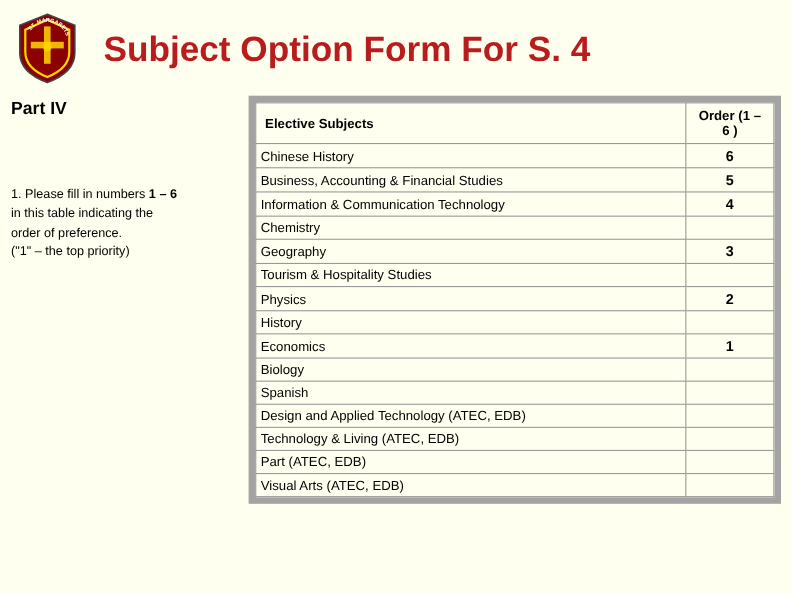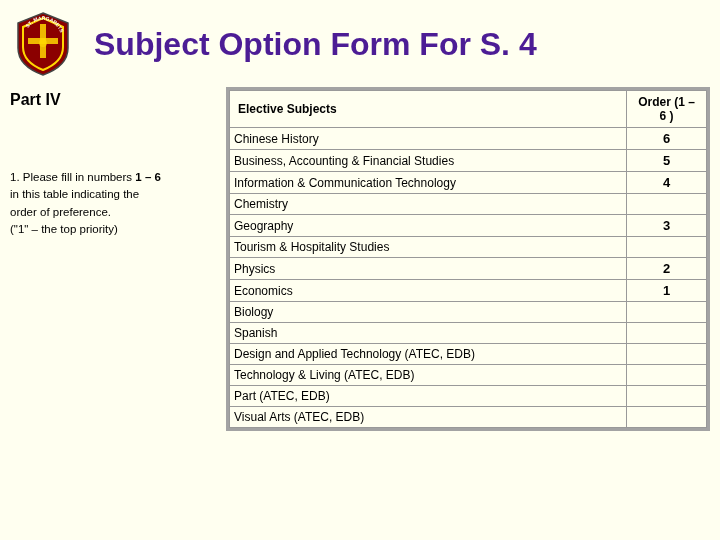--- a/index.html
+++ b/index.html
@@ -15,21 +15,21 @@
     .header {
       display: flex;
       align-items: center;
       padding: 8px 16px 6px 8px;
       background: #fffff0;
     }
 
     .title {
       font-size: 32px;
       font-weight: bold;
-      color: #4c1d95;
+      color: #b91c1c;
       margin-left: 16px;
     }
 
     .main-layout {
       display: flex;
       padding: 0 10px 6px 10px;
       gap: 26px;
     }
 
     .left-panel {
@@ -49,21 +49,21 @@
       line-height: 1.5;
       margin-top: 60px;
     }
 
     .instructions strong {
       font-weight: bold;
     }
 
     .table-container {
       flex: 1;
-      border: 3px solid #a3a3a3;
+      border: 6px solid #a3a3a3;
     }
 
     table {
       width: 100%;
       border-collapse: collapse;
     }
 
     thead th {
       background: #fffff0;
       border: 1px solid #999;
@@ -172,20 +172,24 @@
           </tr>
           <tr>
             <td class="subject-cell">Tourism &amp; Hospitality Studies</td>
             <td class="order-cell"></td>
           </tr>
           <tr>
             <td class="subject-cell">Physics</td>
             <td class="order-cell">2</td>
           </tr>
           <tr>
+            <td class="subject-cell">History</td>
+            <td class="order-cell"></td>
+          </tr>
+          <tr>
             <td class="subject-cell">Economics</td>
             <td class="order-cell">1</td>
           </tr>
           <tr>
             <td class="subject-cell">Biology</td>
             <td class="order-cell"></td>
           </tr>
           <tr>
             <td class="subject-cell">Spanish</td>
             <td class="order-cell"></td>

